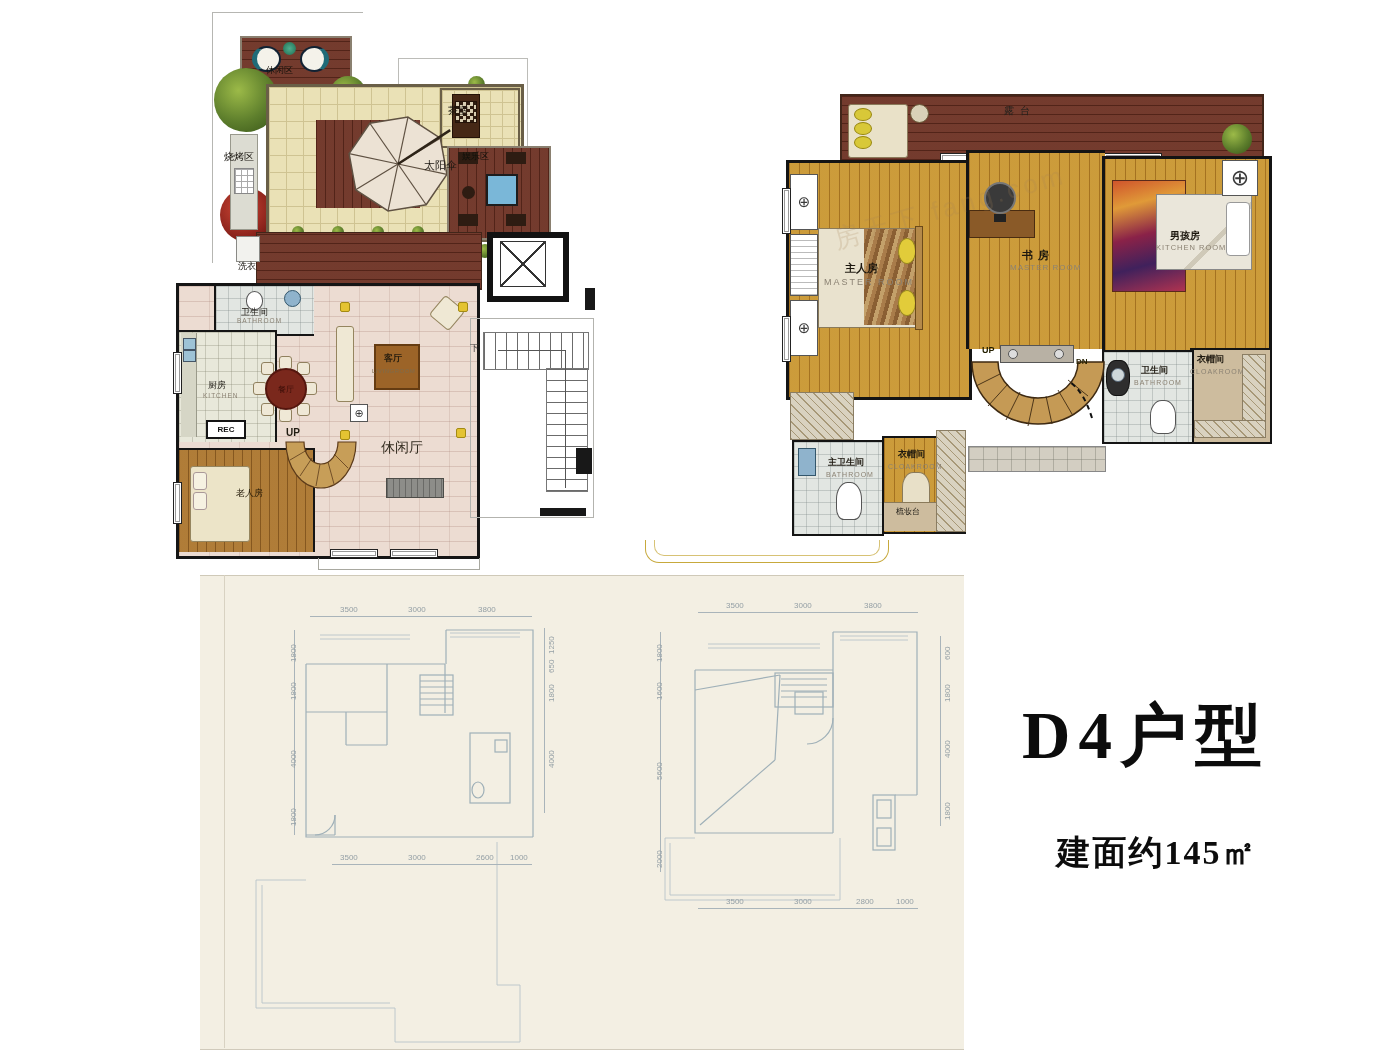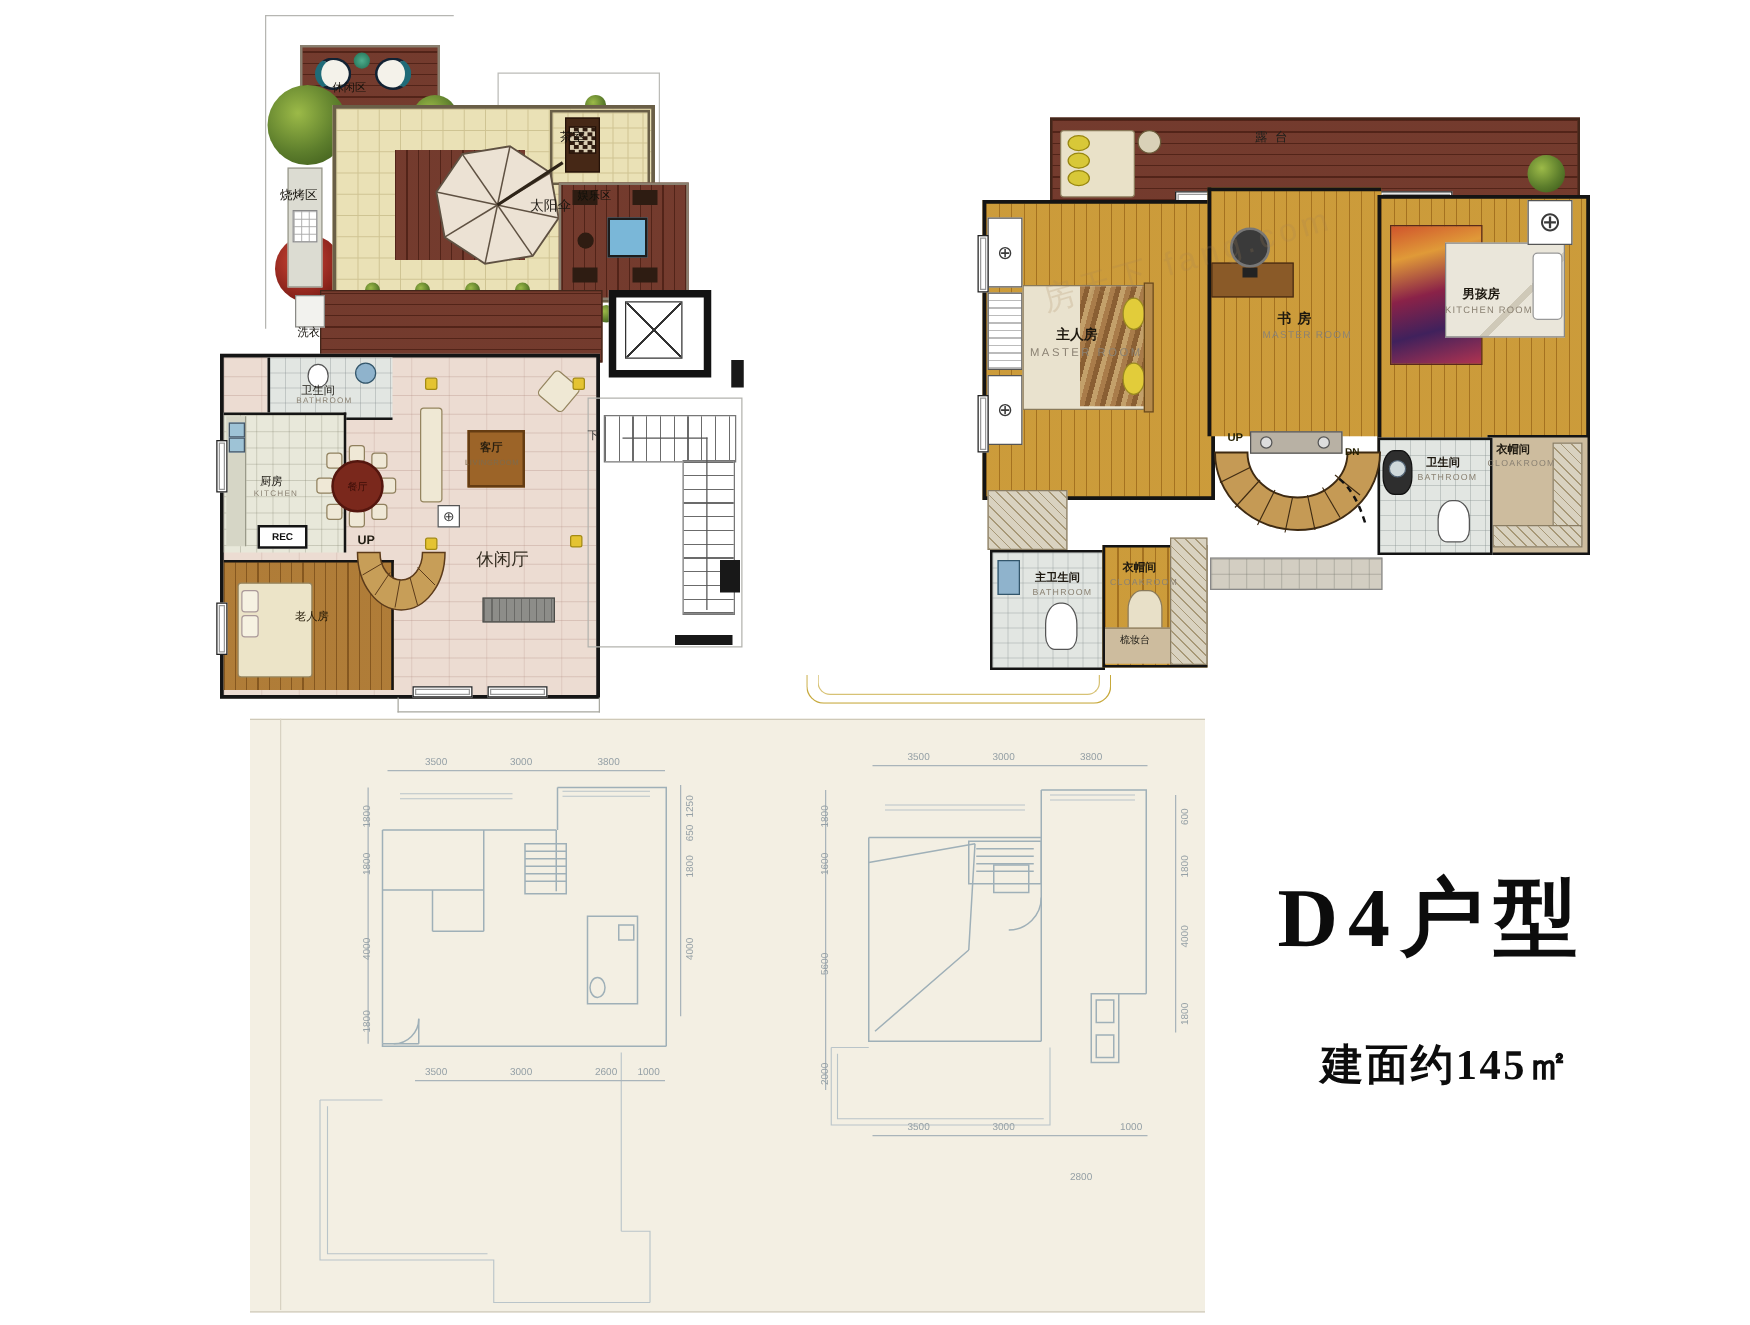--- a/index.html
+++ b/index.html
@@ -376,21 +376,21 @@
       <span class="dim rot" style="left:656px;top:780px;">5600</span>
       <span class="dim rot" style="left:656px;top:868px;">2000</span>
       <div class="dimline-v" style="left:940px;top:636px;height:190px;"></div>
       <span class="dim rot" style="left:944px;top:660px;">600</span>
       <span class="dim rot" style="left:944px;top:702px;">1800</span>
       <span class="dim rot" style="left:944px;top:758px;">4000</span>
       <span class="dim rot" style="left:944px;top:820px;">1800</span>
       <div class="dimline-h" style="left:698px;top:908px;width:220px;"></div>
       <span class="dim" style="left:726px;top:898px;">3500</span>
       <span class="dim" style="left:794px;top:898px;">3000</span>
-      <span class="dim" style="left:856px;top:898px;margin-top:40px;">2800</span>
+      <span class="dim" style="left:856px;top:898px;">2800</span>
       <span class="dim" style="left:896px;top:898px;">1000</span>
     </div>
   </div>
 
   <div>
     <div class="lbl" style="left:1016px;top:702px;width:260px;text-align:center;font-family:'Liberation Serif','DejaVu Serif',serif;font-size:67px;font-weight:bold;color:#0c0c0c;letter-spacing:8px;">D4户型</div>
     <div class="lbl" style="left:1012px;top:836px;width:290px;text-align:center;font-family:'Liberation Serif','DejaVu Serif',serif;font-size:34px;font-weight:bold;color:#0c0c0c;letter-spacing:2px;">建面约145㎡</div>
   </div>
 
 </div>

